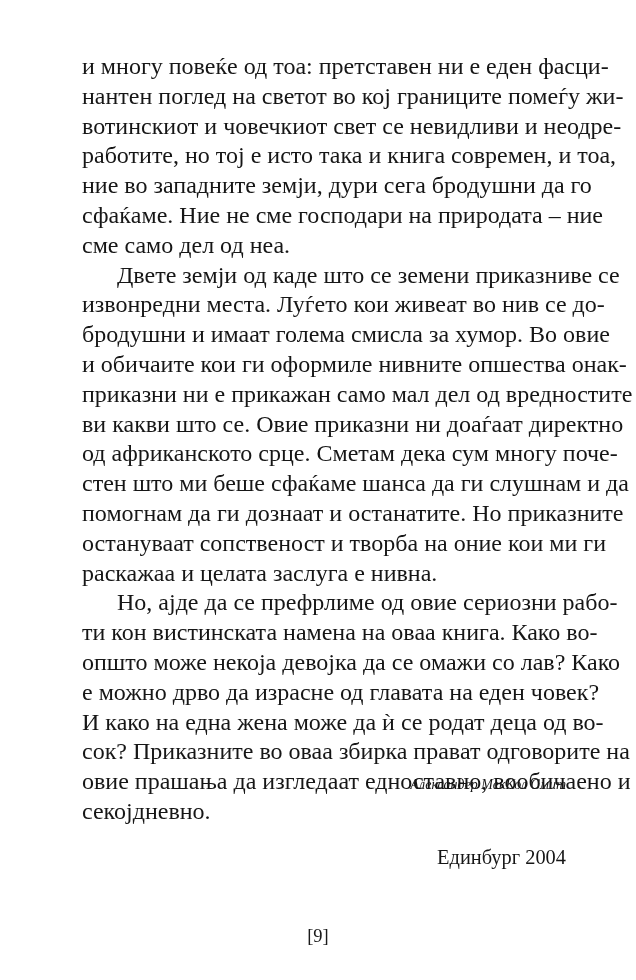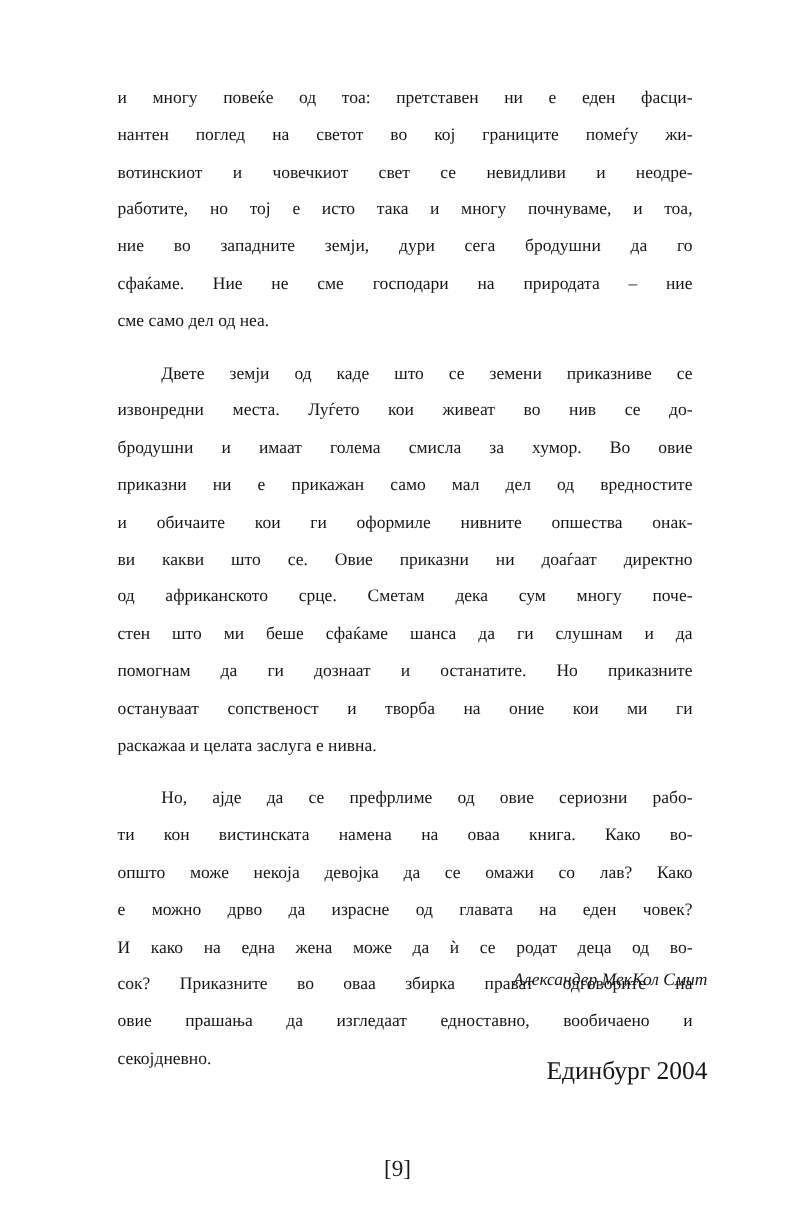--- a/index.html
+++ b/index.html
@@ -17,22 +17,22 @@
     color: #1a1a1a;
     -webkit-font-smoothing: antialiased;
   }
   .text-block {
     position: absolute;
     left: 82px;
     top: 52px;
     width: 484px;
   }
   .para {
-    margin: 12px;
-    font-size: 14px;
+    margin: 0;
+    font-size: 24px;
     line-height: 29.8px;
     color: #161616;
     text-align: justify;
   }
   
   .line {
     display: block;
     text-align: justify;
     text-align-last: justify;
     white-space: nowrap;
@@ -80,32 +80,32 @@
 <body>
 
 <div class="page">
 
   <div class="text-block">
 
     <p class="para">
       <span class="line">и многу повеќе од тоа: претставен ни е еден фасци-</span>
       <span class="line">нантен поглед на светот во кој границите помеѓу жи-</span>
       <span class="line">вотинскиот и човечкиот свет се невидливи и неодре-</span>
-      <span class="line">работите, но тој е исто така и многу почнуваме, и тоа,</span>
+      <span class="line">работите, но тој е исто така и книга современ, и тоа,</span>
       <span class="line">ние во западните земји, дури сега бродушни да го</span>
       <span class="line">сфаќаме. Ние не сме господари на природата – ние</span>
       <span class="line last">сме само дел од неа.</span>
     </p>
 
     <p class="para">
       <span class="line indent">Двете земји од каде што се земени приказниве се</span>
       <span class="line">извонредни места. Луѓето кои живеат во нив се до-</span>
       <span class="line">бродушни и имаат голема смисла за хумор. Во овие</span>
+      <span class="line">и обичаите кои ги оформиле нивните опшества онак-</span>
       <span class="line">приказни ни е прикажан само мал дел од вредностите</span>
-      <span class="line">и обичаите кои ги оформиле нивните опшества онак-</span>
       <span class="line">ви какви што се. Овие приказни ни доаѓаат директно</span>
       <span class="line">од африканското срце. Сметам дека сум многу поче-</span>
       <span class="line">стен што ми беше сфаќаме шанса да ги слушнам и да</span>
       <span class="line">помогнам да ги дознаат и останатите. Но приказните</span>
       <span class="line">остануваат сопственост и творба на оние кои ми ги</span>
       <span class="line last">раскажаа и целата заслуга е нивна.</span>
     </p>
 
     <p class="para">
       <span class="line indent">Но, ајде да се префрлиме од овие сериозни рабо-</span>

